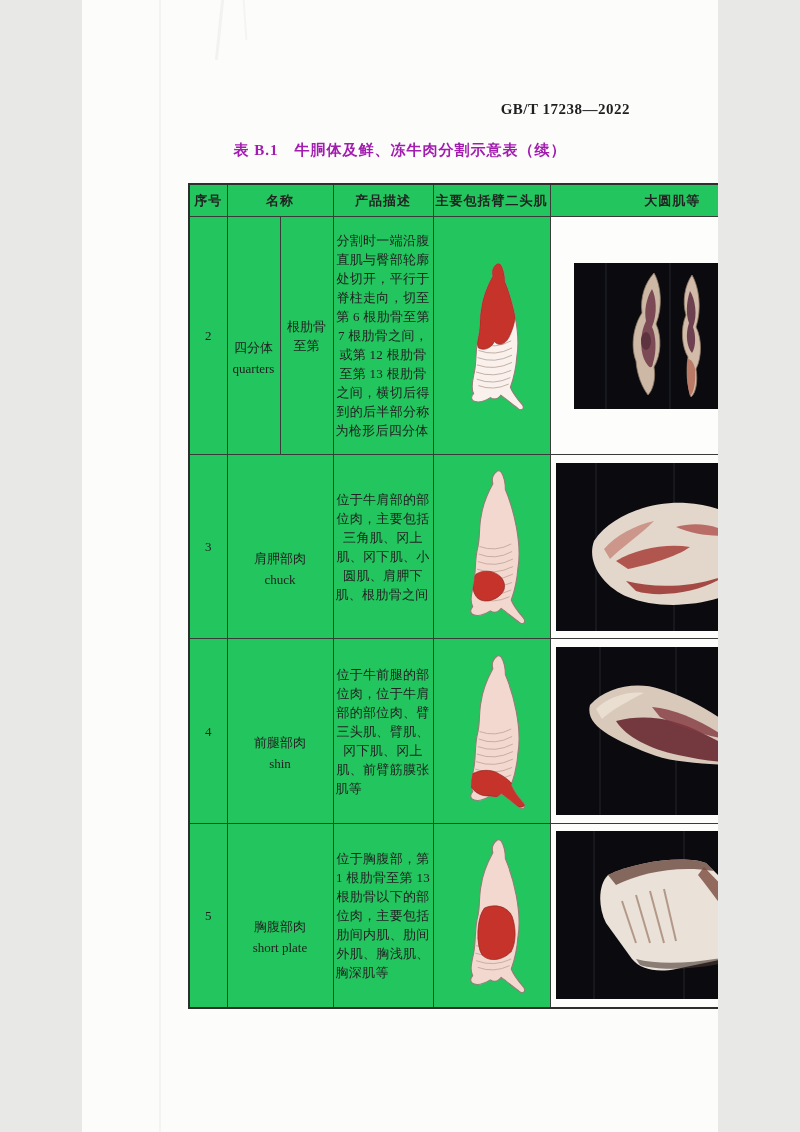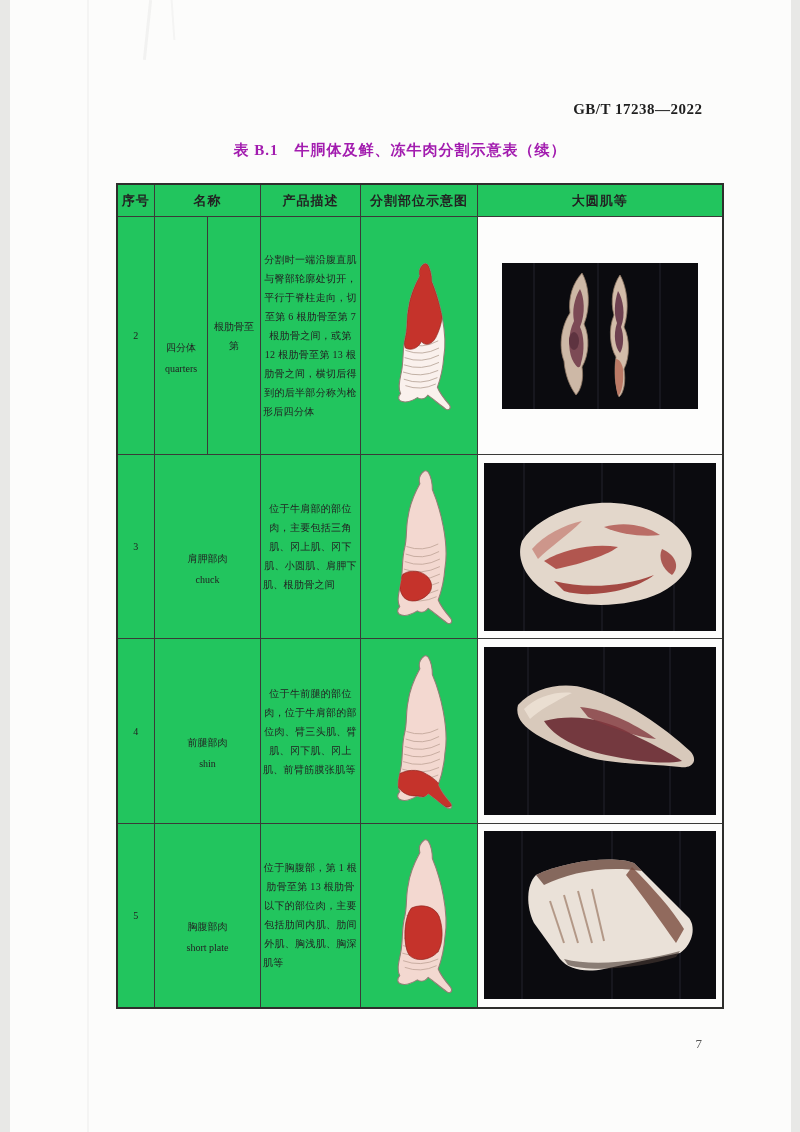--- a/index.html
+++ b/index.html
@@ -1,17 +1,17 @@
 <!DOCTYPE html>
 <html><head>
 <meta charset="utf-8">
 <style>
   html,body{margin:0;padding:0;background:#e8e8e6;}
   .page{
-    position:relative;width:781px;height:1132px;margin:0 auto;
+    position:relative;width:636px;height:1132px;margin:0 auto;
     background:#fcfcfb;overflow:hidden;
     font-family:"Liberation Serif","DejaVu Serif",serif;color:#2b2b2b;
   }
   
   .scan-line-v{position:absolute;top:0;left:77px;width:2px;height:1132px;background:rgba(60,60,60,0.04);}
   .scan-mark-1{position:absolute;top:0;left:136px;width:3px;height:60px;background:rgba(60,60,60,0.05);transform:rotate(6deg);}
   .scan-mark-2{position:absolute;top:0;left:162px;width:2px;height:40px;background:rgba(60,60,60,0.04);transform:rotate(-4deg);}
 
   .std-code{
     position:absolute;top:101px;right:88px;
@@ -26,21 +26,21 @@
   }
 
   table.spec{
     position:absolute;left:106px;top:183px;
     width:606px;border-collapse:collapse;table-layout:fixed;
     background:#22c55e;
   }
   table.spec td{
     border:1px solid #3a3a38;
     text-align:center;vertical-align:middle;
-    font-size:10px;line-height:19px;color:#222;
+    font-size:13px;line-height:19px;color:#222;
     padding:2px;overflow:hidden;
   }
   table.spec{border:2px solid #2e2e2c;}
   tr.hdr td{height:27px;font-weight:700;font-size:13px;letter-spacing:1px;}
   tr.r2{height:238px;}
   tr.r3{height:184px;}
   tr.r4{height:185px;}
   tr.r5{height:184px;}
   td.desc{
     text-align:justify;text-align-last:left;
@@ -71,21 +71,21 @@
       <col style="width:100px">
         <col style="width:117px">
         <col style="width:245px">
     </colgroup>
 
     <tbody>
         <tr class="hdr">
       <td>序号</td>
       <td colspan="2">名称</td>
       <td>产品描述</td>
-      <td>分割部位示意图</td>
+      <td>主要包括臂二头肌</td>
       <td>大圆肌等</td>
     </tr>
 
     <tr class="r2">
       <td>2</td>
       <td>
         <span class="name-cn">四分体</span>
         <span class="name-en">quarters</span>
       </td>
       <td>根肋骨至第</td>

